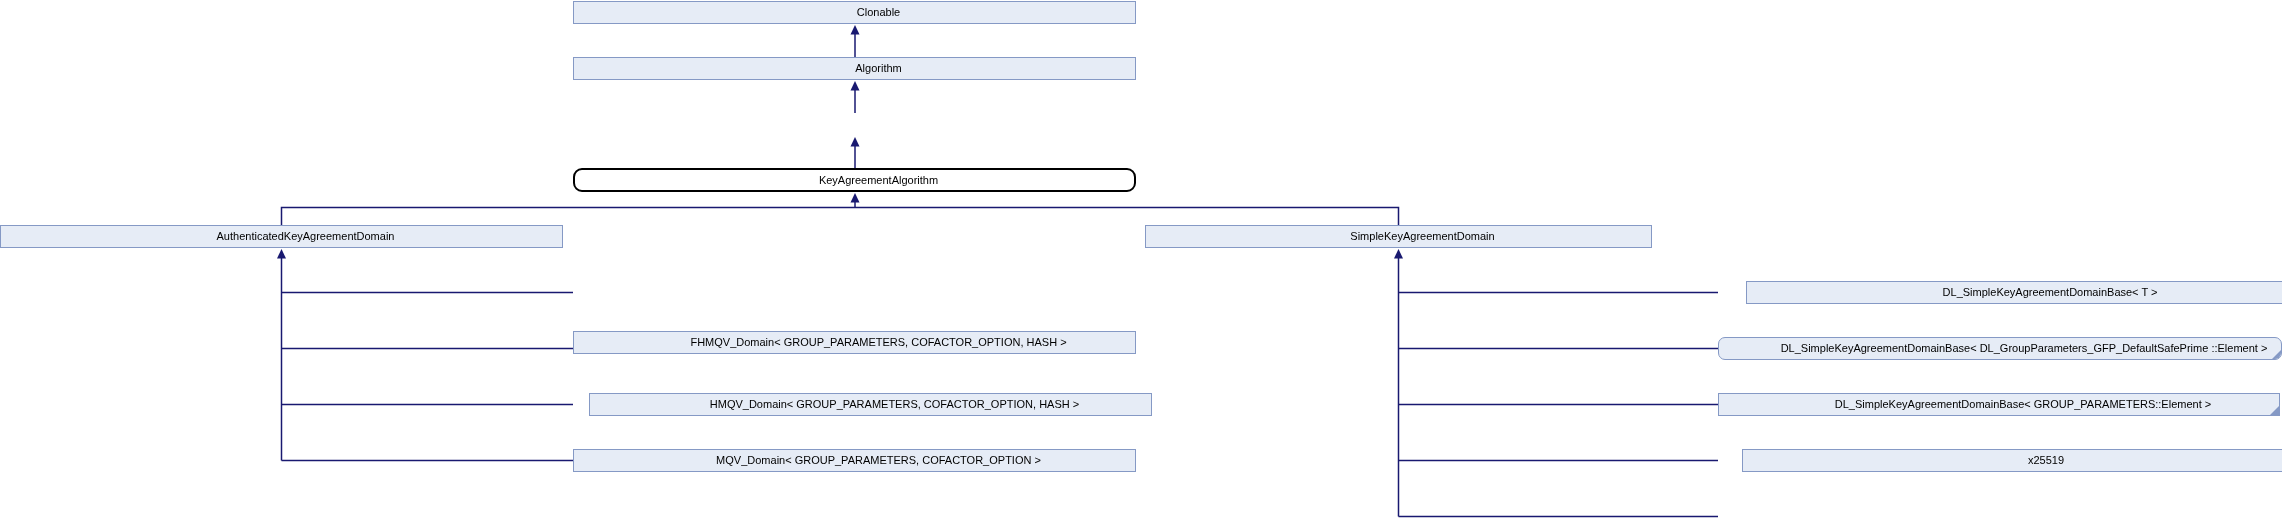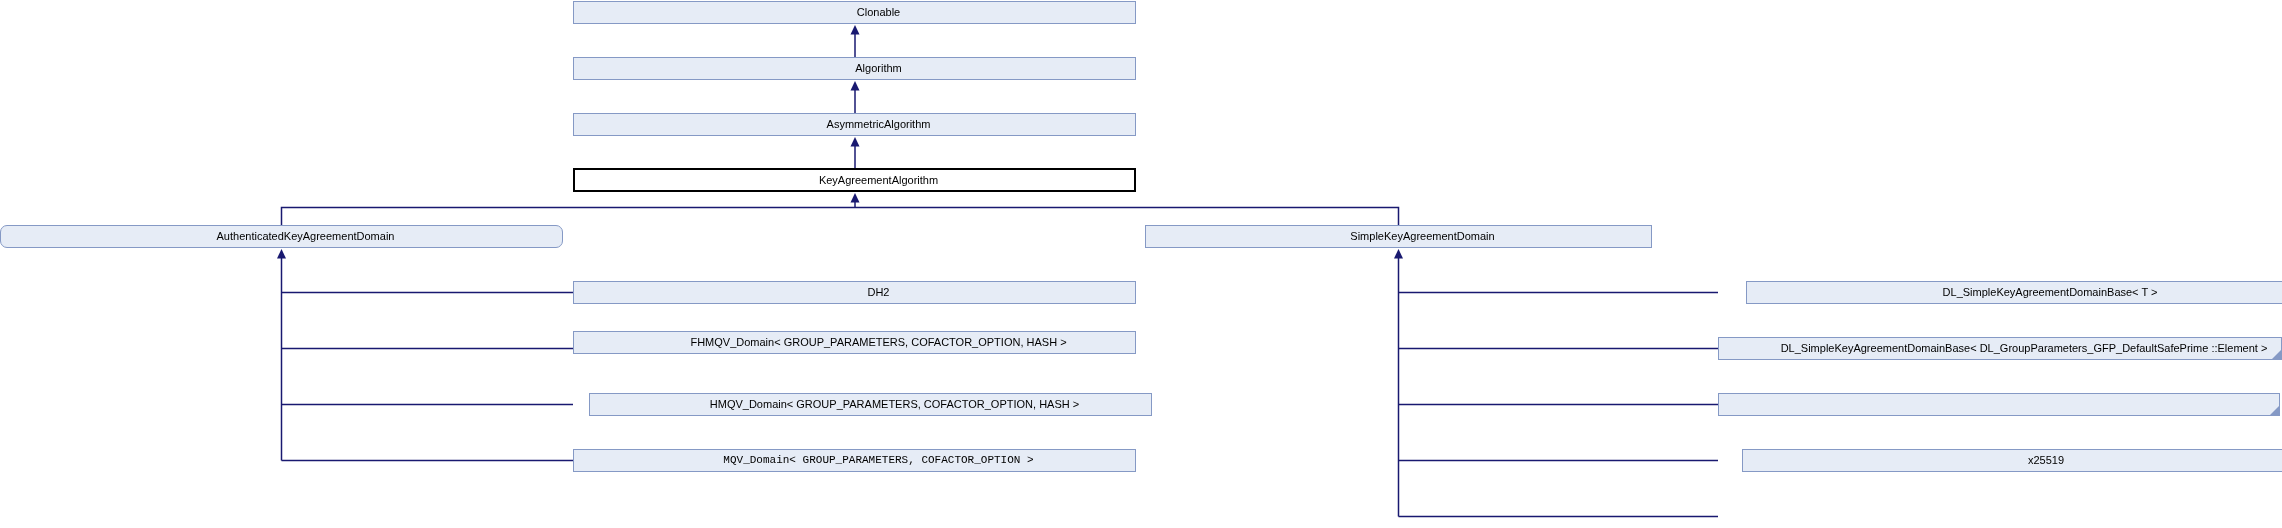--- a/index.html
+++ b/index.html
@@ -82,62 +82,57 @@
   </svg>
 
   <div class="node" style="left:573px; top:1px; width:563px;">
     <span class="lbl">Clonable</span>
   </div>
 
   <div class="node" style="left:573px; top:57px; width:563px;">
     <span class="lbl">Algorithm</span>
   </div>
 
-  <div class="node" style="left:573px; top:113px; width:563px;">
-    <span class="lbl">AsymmetricAlgorithm</span>
-  </div>
 
-  <div class="node current" style="left:573px; top:168px; width:563px;">
+  <div class="node current" style="left:573px; top:168px; width:563px;border-radius:9px;">
     <span class="lbl">KeyAgreementAlgorithm</span>
   </div>
 
-  <div class="node" style="left:0px; top:225px; width:563px;border-radius:7px;">
+  <div class="node" style="left:0px; top:225px; width:563px;">
     <span class="lbl">AuthenticatedKeyAgreementDomain</span>
   </div>
 
   <div class="node" style="left:1145px; top:225px; width:507px;">
     <span class="lbl">SimpleKeyAgreementDomain</span>
   </div>
 
-  <div class="node" style="left:573px; top:281px; width:563px;">
-    <span class="lbl">DH2</span>
-  </div>
 
   <div class="node" style="left:573px; top:331px; width:563px;">
     <span class="lbl">FHMQV_Domain&lt; GROUP_PARAMETERS, COFACTOR_OPTION, HASH &gt;</span>
   </div>
 
   <div class="node" style="left:573px; top:393px; width:563px;margin-left:16px;">
     <span class="lbl">HMQV_Domain&lt; GROUP_PARAMETERS, COFACTOR_OPTION, HASH &gt;</span>
   </div>
 
-  <div class="node" style="left:573px; top:449px; width:563px;font-family:Liberation Mono, monospace;">
+  <div class="node" style="left:573px; top:449px; width:563px;">
     <span class="lbl">MQV_Domain&lt; GROUP_PARAMETERS, COFACTOR_OPTION &gt;</span>
   </div>
 
   <div class="node" style="left:1746px; top:281px; width:560px;">
     <span class="lbl">DL_SimpleKeyAgreementDomainBase&lt; T &gt;</span>
   </div>
 
-  <div class="node" style="left:1718px; top:337px; width:564px;">
+  <div class="node" style="left:1718px; top:337px; width:564px;border-radius:7px;">
     <span class="lbl">DL_SimpleKeyAgreementDomainBase&lt; DL_GroupParameters_GFP_DefaultSafePrime ::Element &gt;</span>
     <span class="corner"></span>
   </div>
 
   <div class="node" style="left:1718px; top:393px; width:562px;">
+    <span class="lbl">DL_SimpleKeyAgreementDomainBase&lt; GROUP_PARAMETERS::Element &gt;</span>
     <span class="corner"></span>
   </div>
 
   <div class="node" style="left:1718px; top:449px; width:560px;margin-left:24px;">
     <span class="lbl">x25519</span>
   </div>
 
 
 </div>
 

